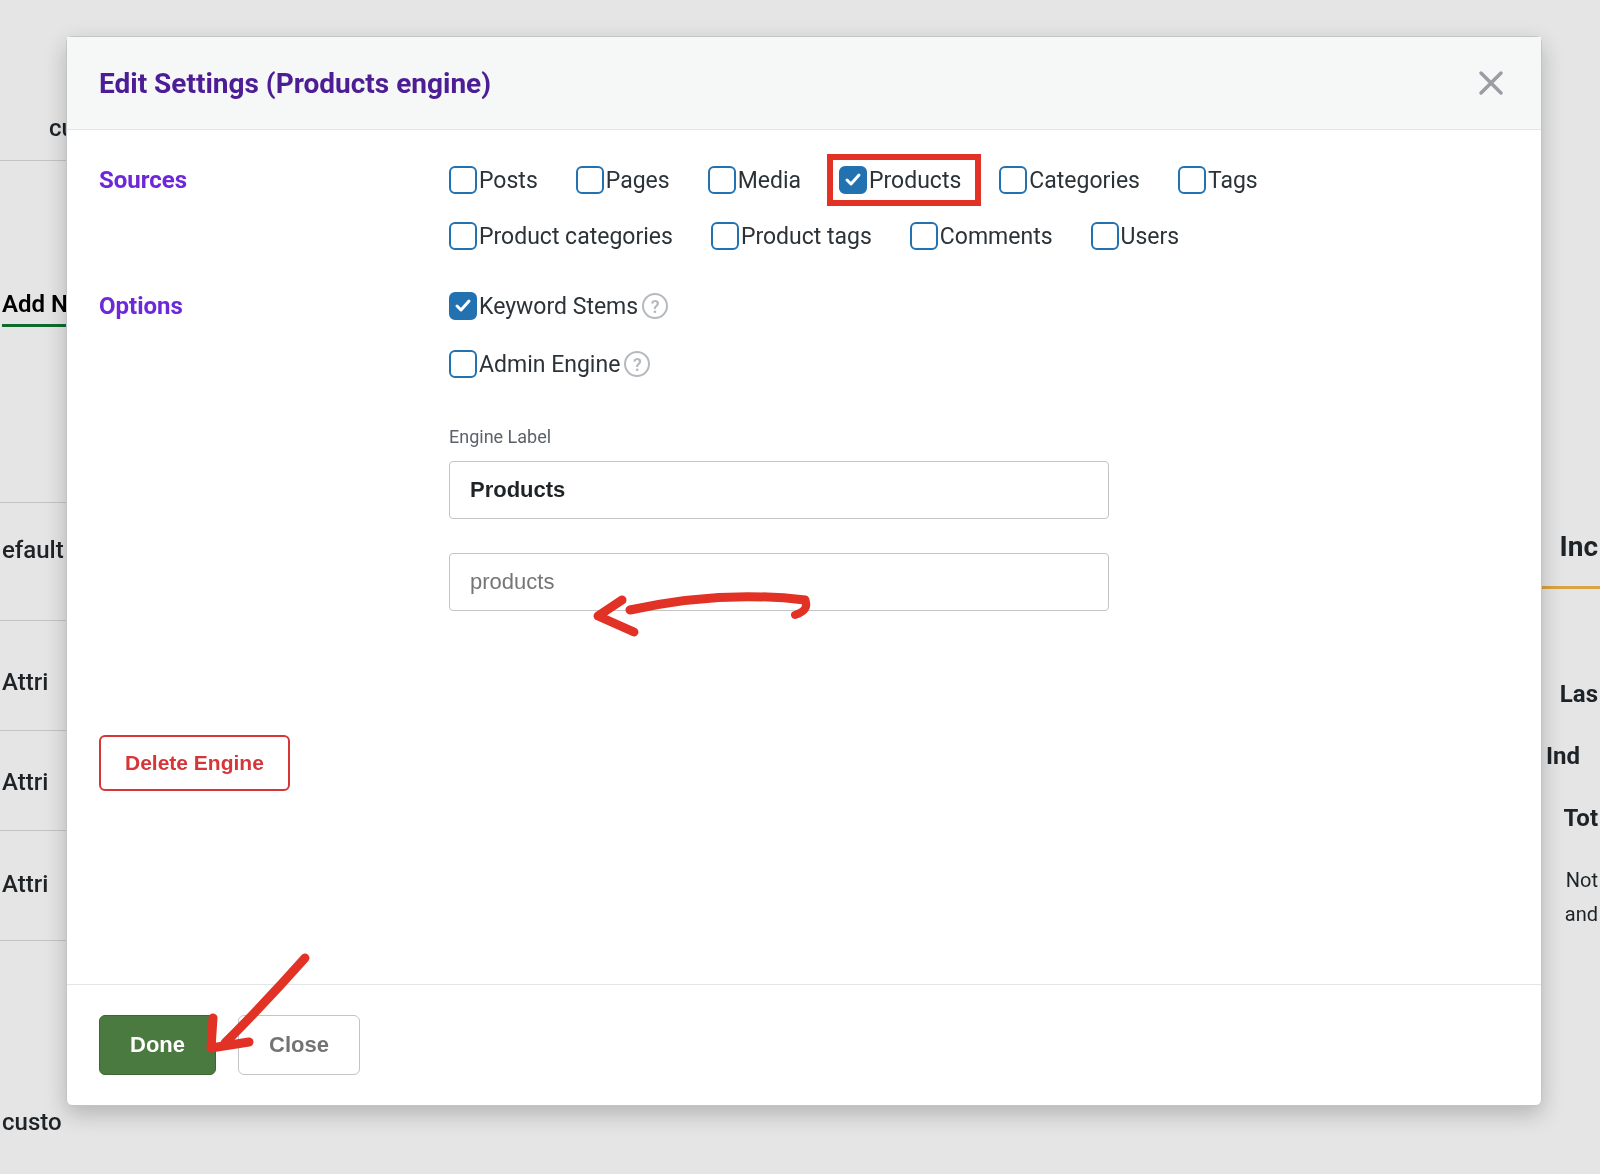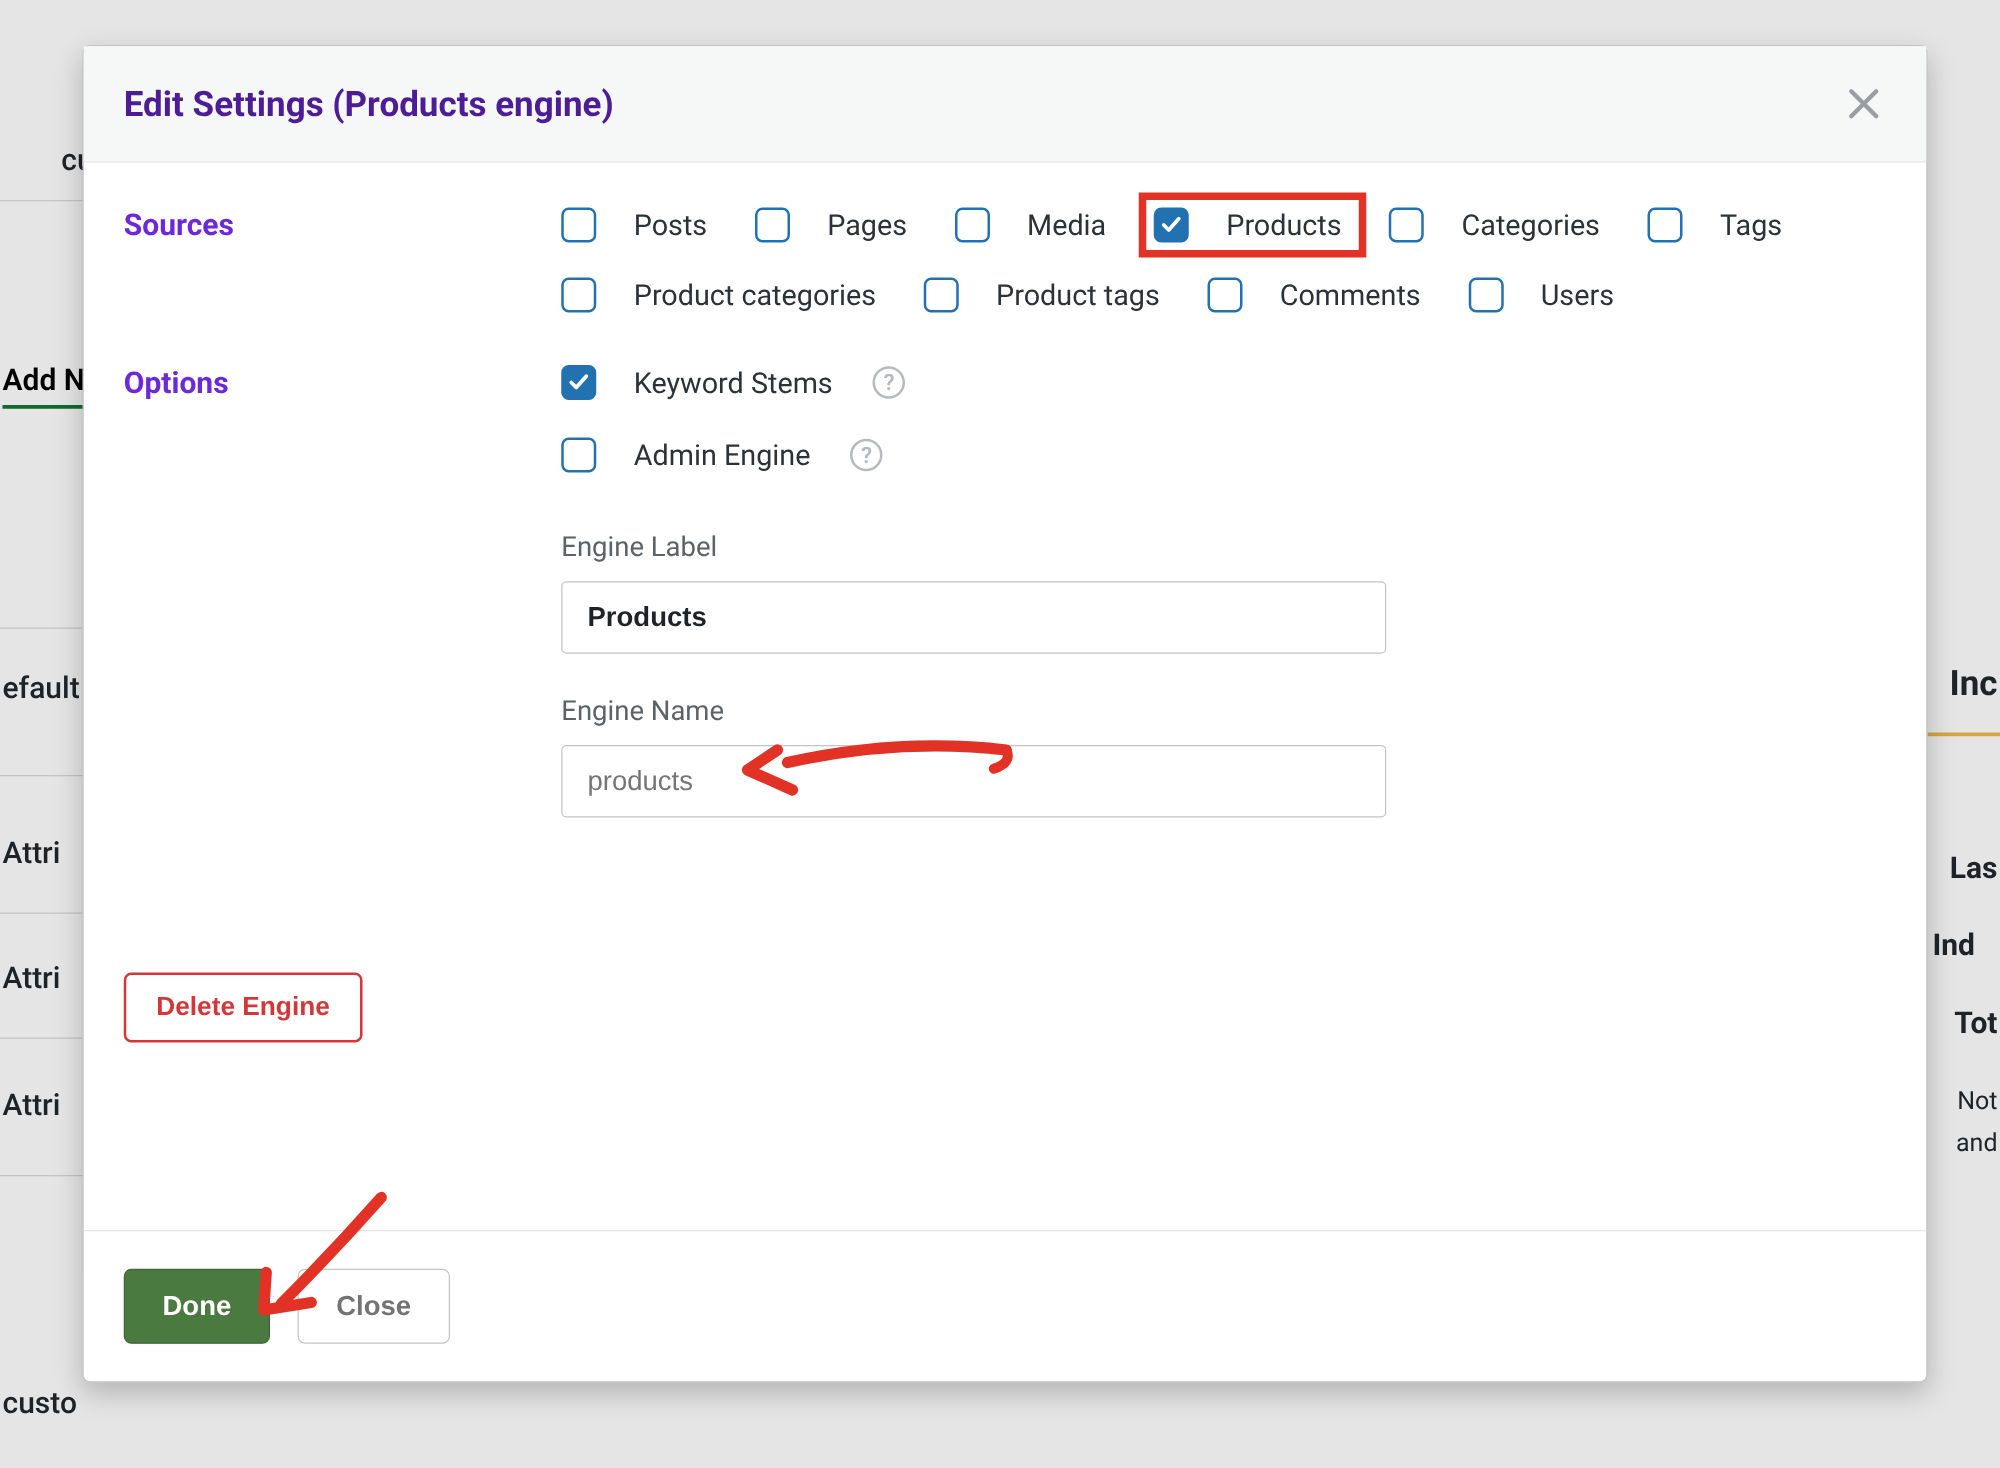--- a/index.html
+++ b/index.html
@@ -74,21 +74,21 @@
   .row-content { flex: 1; }
 
   .check-grid {
     display: flex;
     flex-wrap: wrap;
     gap: 28px 38px;
   }
   .check-item {
     display: inline-flex;
     align-items: center;
-    gap: 30px;
+    gap: 2px;
   }
   .highlight-box {
     border: 6px solid #e23225;
     padding: 6px 14px 6px 6px;
     margin: -12px -20px -12px -12px;
   }
   .chk {
     width: 28px; height: 28px;
     border: 2px solid #2271b1;
     border-radius: 6px;
@@ -119,21 +119,21 @@
     color: #b6b9bd;
     font-size: 18px;
     font-weight: 600;
     margin-left: 2px;
     cursor: help;
   }
 
   .options-col { display:flex; flex-direction:column; gap: 30px; }
   .field-group { margin-top: 18px; }
   .field-label {
-    font-size: 22px;
+    font-size: 18px;
     color: #5c6269;
     margin-bottom: 14px;
   }
   .text-input {
     width: 660px;
     height: 58px;
     border: 1px solid #c3c4c7;
     border-radius: 4px;
     padding: 0 20px;
     font-size: 22px;
@@ -300,21 +300,20 @@
               <span class="chk-label">Admin Engine</span>
               <span class="help-icon">?</span>
             </div>
 
             <div class="field-group">
               <div class="field-label">Engine Label</div>
               <input class="text-input" type="text" value="Products" style="">
             </div>
 
             <div class="field-group" style="margin-top:4px;">
-              <div class="field-label">Engine Name</div>
               <input class="text-input placeholder-style" type="text" placeholder="products" style="">
             </div>
 
           </div>
         </div>
       </div>
 
       <button class="delete-btn">Delete Engine</button>
 
     </div>

